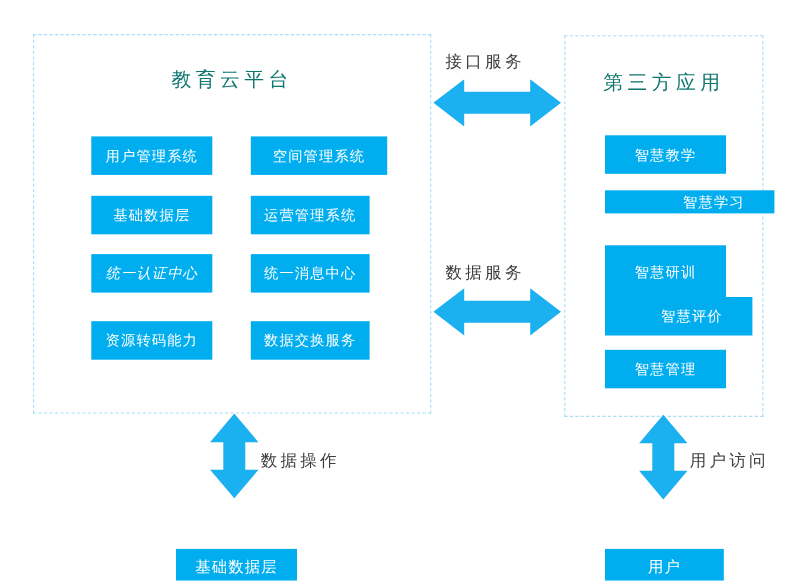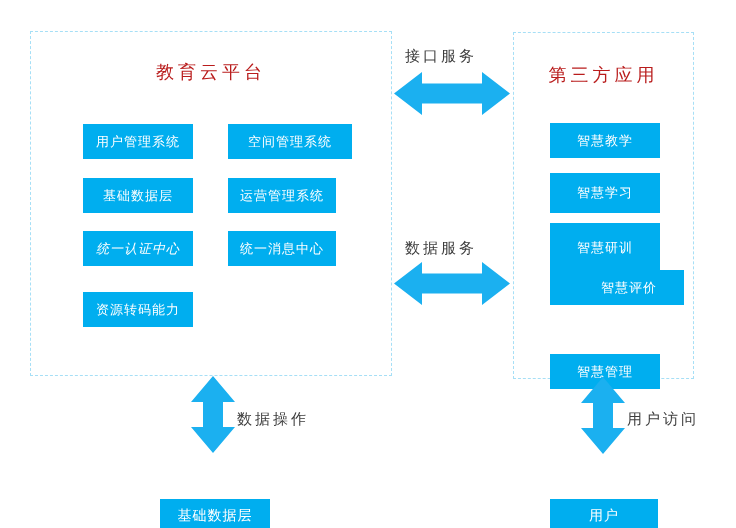--- a/index.html
+++ b/index.html
@@ -8,21 +8,21 @@
     font-family:"Liberation Sans",sans-serif;
   }
   .panel{
     position:absolute;border:1px dashed #a6dff6;background:#fff;box-sizing:border-box;
   }
   .panel-left{left:30px;top:31px;width:362px;height:345px;}
   .panel-right{left:513px;top:32px;width:181px;height:347px;}
   .panel-title{
     position:absolute;left:0;width:100%;text-align:center;
     font-family:"Liberation Serif",serif;
-    font-size:18px;letter-spacing:4px;color:#b91c1c;white-space:nowrap;
+    font-size:18px;letter-spacing:4px;color:#0f766e;white-space:nowrap;
   }
   .btn{
     position:absolute;background:#00aeef;color:#fff;
     display:flex;align-items:center;justify-content:center;
     font-size:13px;letter-spacing:1px;white-space:nowrap;
   }
   .node{
     position:absolute;background:#00aeef;color:#fff;
     display:flex;align-items:center;justify-content:center;
     font-size:14px;letter-spacing:1px;white-space:nowrap;margin-top:44px;
@@ -46,30 +46,31 @@
     <div class="btn" style="left:52px;top:92px;width:110px;height:35px;">用户管理系统</div>
     <div class="btn" style="left:197px;top:92px;width:124px;height:35px;">空间管理系统</div>
 
     <div class="btn" style="left:52px;top:146px;width:110px;height:35px;">基础数据层</div>
     <div class="btn" style="left:197px;top:146px;width:108px;height:35px;">运营管理系统</div>
 
     <div class="btn" style="left:52px;top:199px;width:110px;height:35px;font-style:italic;">统一认证中心</div>
     <div class="btn" style="left:197px;top:199px;width:108px;height:35px;">统一消息中心</div>
 
     <div class="btn" style="left:52px;top:260px;width:110px;height:35px;">资源转码能力</div>
+    <div class="btn" style="left:197px;top:260px;width:108px;height:35px;">数据交换服务</div>
   </div>
 
   <div class="panel panel-right">
     <div class="panel-title" style="top:30px;">第三方应用</div>
 
     <div class="btn" style="left:36px;top:90px;width:110px;height:35px;">智慧教学</div>
-    <div class="btn" style="left:36px;top:140px;width:110px;height:40px;">智慧学习</div>
+    <div class="btn" style="left:36px;top:140px;width:110px;height:21px;padding-left:44px;">智慧学习</div>
     <div class="btn" style="left:36px;top:190px;width:110px;height:50px;">智慧研训</div>
     <div class="btn" style="left:36px;top:237px;width:110px;height:35px;padding-left:24px;">智慧评价</div>
-    <div class="btn" style="left:36px;top:285px;width:110px;height:35px;margin-top:36px;">智慧管理</div>
+    <div class="btn" style="left:36px;top:285px;width:110px;height:35px;">智慧管理</div>
   </div>
 
   <div class="conn-label" style="left:405px;top:47px;width:110px;">接口服务</div>
   <div class="arrow" style="left:394px;top:72px;">
     <svg width="116" height="43" viewBox="0 0 116 43">
       <polygon points="0,21.5 28,0 28,11.5 88,11.5 88,0 116,21.5 88,43 88,31.5 28,31.5 28,43"></polygon>
     </svg>
   </div>
 
   <div class="conn-label" style="left:405px;top:239px;width:110px;">数据服务</div>

